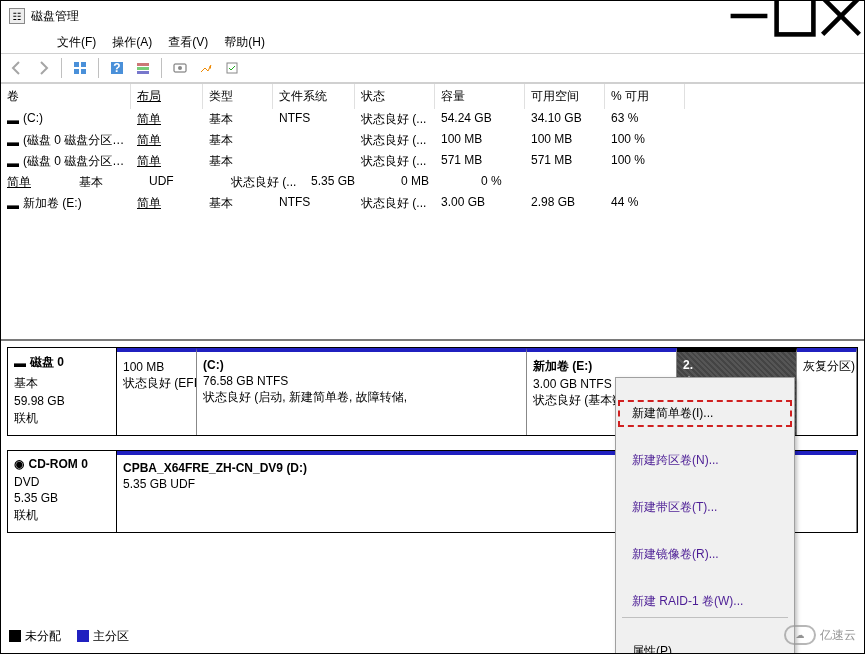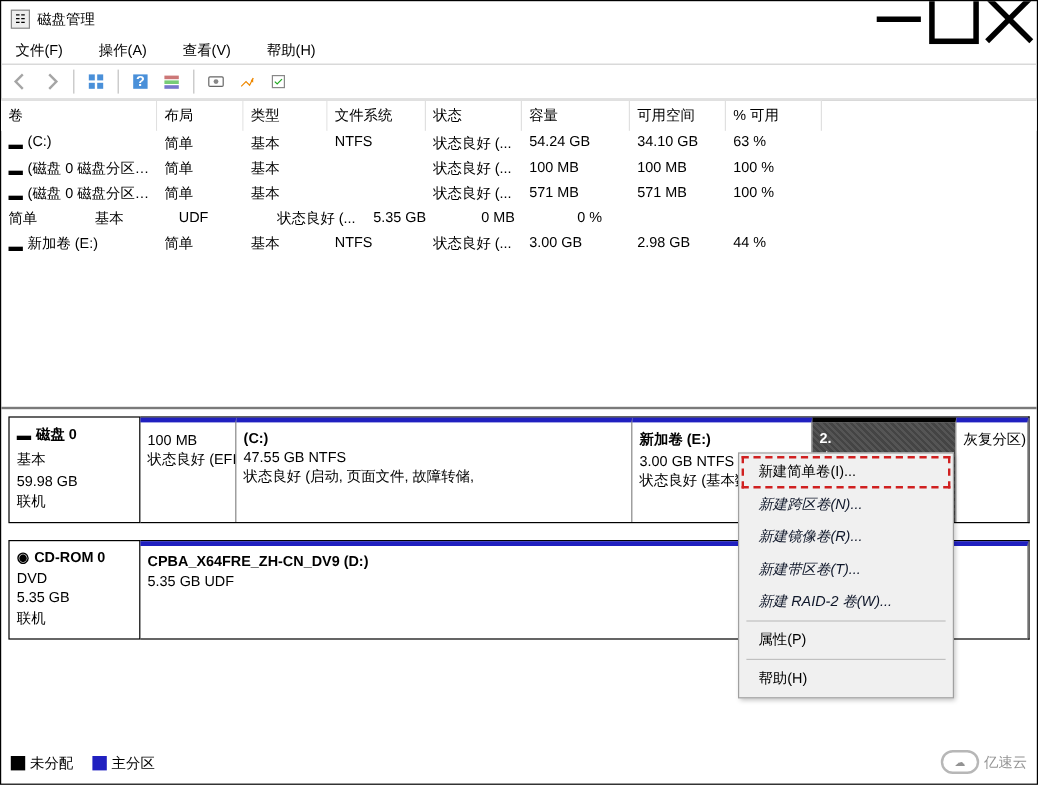--- a/index.html
+++ b/index.html
@@ -4,58 +4,58 @@
 <style>
 * { box-sizing: border-box; margin: 0; padding: 0; font-family: "Microsoft YaHei", "Segoe UI", sans-serif; font-size: 12px; }
 body { background: #fff; width: 865px; height: 654px; border: 1px solid #000; position: relative; overflow: hidden; }
 
 .titlebar { height: 30px; display: flex; align-items: center; padding: 0 0 0 8px; }
 .titlebar .app-icon { width: 16px; height: 16px; margin-right: 6px; display:flex; align-items:center; justify-content:center; font-size:10px; border:1px solid #888; background:#eee;}
 .titlebar .title { flex: 1; }
 .win-btns { display: flex; }
 .win-btn { width: 46px; height: 30px; display: flex; align-items: center; justify-content: center; color: #000; }
 
-.menubar { height: 22px; display: flex; align-items: center; padding: 0 4px; gap: 14px; }
+.menubar { height: 22px; display: flex; align-items: center; padding: 0 4px; gap: 0; margin-left: 44px; }
 .menubar .menu-item { padding: 2px 8px; }
 
 .toolbar { height: 30px; border-top: 1px solid #d0d0d0; border-bottom: 1px solid #d0d0d0; display: flex; align-items: center; padding: 0 4px; gap: 2px; }
 .toolbar .sep { width: 1px; height: 20px; background: #c0c0c0; margin: 0 4px; }
 .tool-btn { width: 24px; height: 24px; display: flex; align-items: center; justify-content: center; border: 1px solid transparent; }
 .tool-btn.disabled { opacity: .35; }
 .tool-btn svg { width:16px; height:16px; }
 
 .volume-table { width: 100%; }
 .vt-head { display: flex; background: #fff; border-top: 1px solid #d0d0d0; }
 .vt-head .col { border-right: 1px solid #e0e0e0; padding: 4px 6px; text-align: left; background: #fff; }
 .vt-body { height: 230px; overflow: auto; }
 .vt-row { display: flex; }
 .vt-row .cell { padding: 2px 6px; white-space: nowrap; overflow: hidden; text-overflow: ellipsis; }
 .vol-icon { width:12px; height:12px; display:inline-block; margin-right:4px; vertical-align:-2px; }
-.col-vol { width: 130px; } .col-layout { width: 72px; } .col-type { width: 70px; }
+.col-vol { width: 130px; } .col-layout { width: 72px; text-decoration: underline; } .col-type { width: 70px; }
 .col-fs { width: 82px; } .col-status { width: 80px; } .col-cap { width: 90px; }
 .col-free { width: 80px; } .col-pct { width: 80px; }
 
 .disk-pane { border-top: 2px solid #7a7a7a; margin-top: 0; padding: 6px; }
 .disk-row { display: flex; margin-bottom: 14px; }
 .disk-label { width: 110px; border: 1px solid #000; padding: 6px; }
 .disk-label .name { font-weight: bold; margin-bottom:4px; display:flex; align-items:center; gap:4px;}
 .disk-label .line { margin-bottom:2px; }
 .disk-parts { flex: 1; display: flex; border: 1px solid #000; border-left: none; position:relative;}
 .part { border-right: 1px solid #888; padding: 6px; overflow:hidden; white-space:nowrap; border-top:4px solid #2020c0; position:relative;}
 .part.unalloc { border-top-color:#000; background:repeating-linear-gradient(45deg,#444,#444 2px,#555 2px,#555 4px); color:#fff;}
 .part .pname { font-weight: bold; margin-bottom:2px;}
 .part .pline { margin-bottom:1px; }
 
 .legend { position:absolute; bottom:8px; left:8px; display:flex; gap:16px; align-items:center;}
 .legend .sw { width:12px; height:12px; display:inline-block; margin-right:4px; vertical-align:-2px;}
 .sw-un { background:#000;} .sw-pr{ background:#2020c0;}
 
 .context-menu { position:absolute; top:376px; left:614px; width:180px; background:#f0f0f0; border:1px solid #a0a0a0; box-shadow:2px 2px 4px rgba(0,0,0,.25); padding:2px;}
-.context-menu .mitem { padding:5px 14px; }
-.context-menu .mitem.dis { color:#0f172a;font-style:italic; }
+.context-menu .mitem { padding:5px 14px;margin-top:20px; }
+.context-menu .mitem.dis { color:#4c1d95; }
 .context-menu .msep { height:1px; background:#c0c0c0; margin:2px 4px; }
 .highlight-box { border:2px dashed #d02020; padding:3px 12px !important;}
 
 .watermark { position:absolute; right:8px; bottom:8px; opacity:.7; display:flex; align-items:center; gap:4px; color:#666;}
 .watermark .wm-icon { width:32px; height:20px; border:2px solid #999; border-radius:10px; display:flex; align-items:center; justify-content:center; font-size:9px;}
 </style>
 </head>
 <body>
 
 <div class="titlebar">
@@ -219,22 +219,22 @@
       <div class="line">联机</div>
     </div>
     <div class="disk-parts">
       <div class="part" style="width:80px">
         <div class="pname"></div>
         <div class="pline">100 MB</div>
         <div class="pline">状态良好 (EFI</div>
       </div>
       <div class="part" style="flex:1">
         <div class="pname">(C:)</div>
-        <div class="pline">47.55 GB NTFS</div>
-        <div class="pline">状态良好 (启动, 页面文件, 故障转储, </div>
+        <div class="pline">76.58 GB NTFS</div>
+        <div class="pline">状态良好 (启动, 新建简单卷, 故障转储, </div>
       </div>
       <div class="part" style="width:150px">
         <div class="pname">新加卷  (E:)</div>
         <div class="pline">3.00 GB NTFS</div>
         <div class="pline">状态良好 (基本数据分区)</div>
       </div>
       <div class="part unalloc" style="width:120px">
         <div class="pname">2.</div>
         <div class="pline">未</div>
       </div>
@@ -264,23 +264,23 @@
 </div>
 
 <div class="legend">
   <span><span class="sw sw-un"></span><span>未分配</span></span>
   <span><span class="sw sw-pr"></span><span>主分区</span></span>
 </div>
 
 <div class="context-menu">
   <div class="mitem highlight-box">新建简单卷(I)...</div>
   <div class="mitem dis">新建跨区卷(N)...</div>
+  <div class="mitem dis">新建带区卷(T)...</div>
   <div class="mitem dis">新建镜像卷(R)...</div>
-  <div class="mitem dis">新建带区卷(T)...</div>
-  <div class="mitem dis">新建 RAID-2 卷(W)...</div>
+  <div class="mitem dis">新建 RAID-1 卷(W)...</div>
   <div class="msep"></div>
   <div class="mitem">属性(P)</div>
   <div class="msep"></div>
   <div class="mitem">帮助(H)</div>
 </div>
 
 <div class="watermark">
   <span class="wm-icon">☁</span>
   <span>亿速云</span>
 </div>

